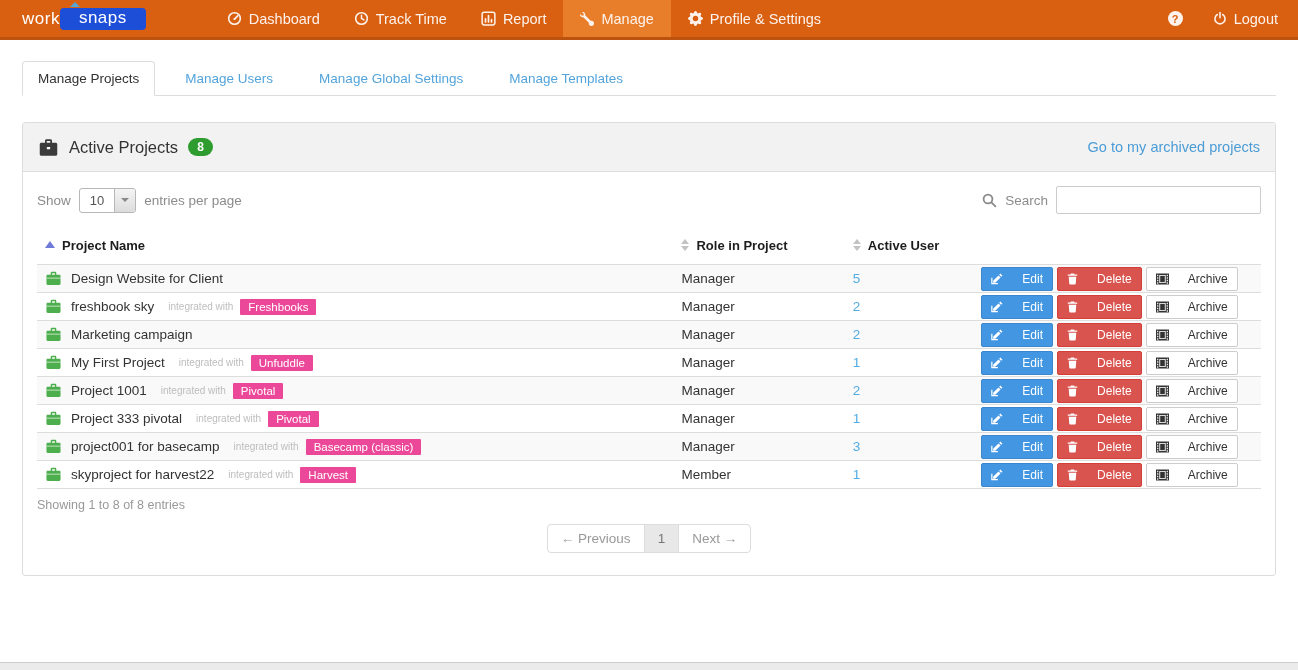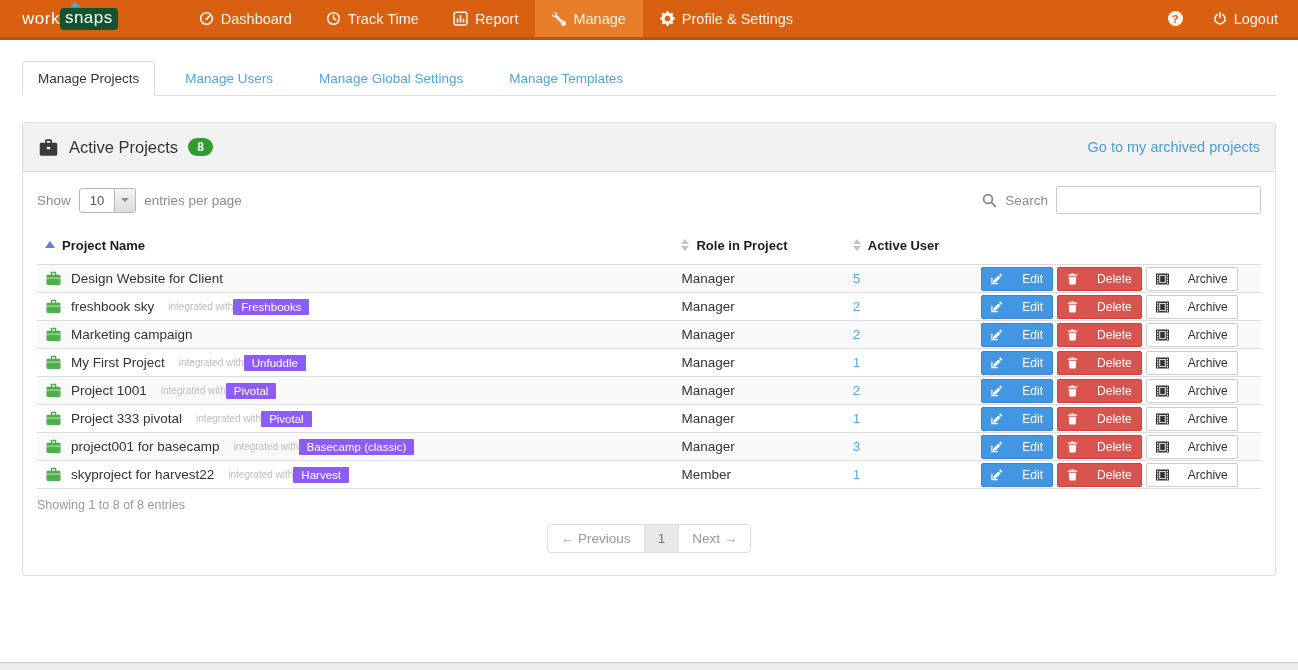--- a/index.html
+++ b/index.html
@@ -4,22 +4,22 @@
 <style>
   * { box-sizing: border-box; margin: 0; padding: 0; }
   html,body { width:1298px; height:670px; background:#fff; overflow:hidden;
     font-family:"Liberation Sans", sans-serif; }
 
   
   .navbar { height:40px; background:#d95f11; border-bottom:3px solid #bc5210;
     display:flex; align-items:stretch; color:#fdf3ec; font-size:14.5px; }
   .logo { display:flex; align-items:center; padding-left:22px; margin-right:64px; }
   .logo .w1 { color:#fff; font-size:17px; letter-spacing:.5px; }
-  .logo .w2 { background:#14532d; color:#fff; font-size:17px; letter-spacing:.5px;
-    padding:0 5px 2px; border-radius:4px; position:relative; }
+  .logo .w2 { background:#1d4ed8; color:#fff; font-size:17px; letter-spacing:.5px;
+    padding:0 19px 2px; border-radius:4px; position:relative; }
   .logo .w2::before { content:""; position:absolute; top:-6px; left:10px;
     border:5px solid transparent; border-bottom-color:#54a6d4; border-top:none; }
   .nav-items { display:flex; align-items:stretch; }
   .nav-item { display:flex; align-items:center; gap:7px; padding:0 17px; cursor:pointer; }
   .nav-item.active { background:#e87d2a; }
   .nav-item svg, .nav-right svg { display:block; }
   .nav-right { margin-left:auto; display:flex; align-items:center; gap:30px; padding-right:20px; }
   .help-badge { width:15px; height:15px; border-radius:50%; background:#fdf3ec;
     color:#d95f11; font-size:11px; font-weight:bold; display:flex;
     align-items:center; justify-content:center; cursor:pointer; }
@@ -72,22 +72,22 @@
   .sort-both { display:flex; flex-direction:column; gap:2px; }
   .sort-both i { display:block; width:0; height:0; border:4px solid transparent; }
   .sort-both .up { border-bottom:5px solid #c3c3c3; }
   .sort-both .down { border-top:5px solid #c3c3c3; }
 
   .name-cell { display:flex; align-items:center; }
   .name-cell svg { flex:none; }
   .proj-name { margin-left:9px; color:#333; }
   .integ-wrap { display:flex; align-items:center; margin-left:14px; }
   .integ-label { color:#bdbdbd; font-size:10px; }
-  .integ-badge { background:#8b5cf6; color:#fff; font-size:11.5px; padding:2px 8px;
-    border-radius:1px; }
+  .integ-badge { background:#ec4899; color:#fff; font-size:11.5px; padding:2px 8px;
+    border-radius:1px; margin-left:7px; }
   .user-link { color:#53ace2; text-decoration:none; cursor:pointer; }
 
   .actions { display:flex; gap:4px; }
   .btn { display:inline-flex; align-items:center; gap:19px; font-size:12px;
     font-family:"Liberation Sans", sans-serif; padding:3px 9px; border-radius:2px;
     cursor:pointer; line-height:16px; }
   .btn-edit { background:#4296e2; border:1px solid #3a87cd; color:#fff; }
   .btn-delete { background:#d9534f; border:1px solid #d43f3a; color:#fff; }
   .btn-archive { background:#fff; border:1px solid #ccc; color:#333; }
 

